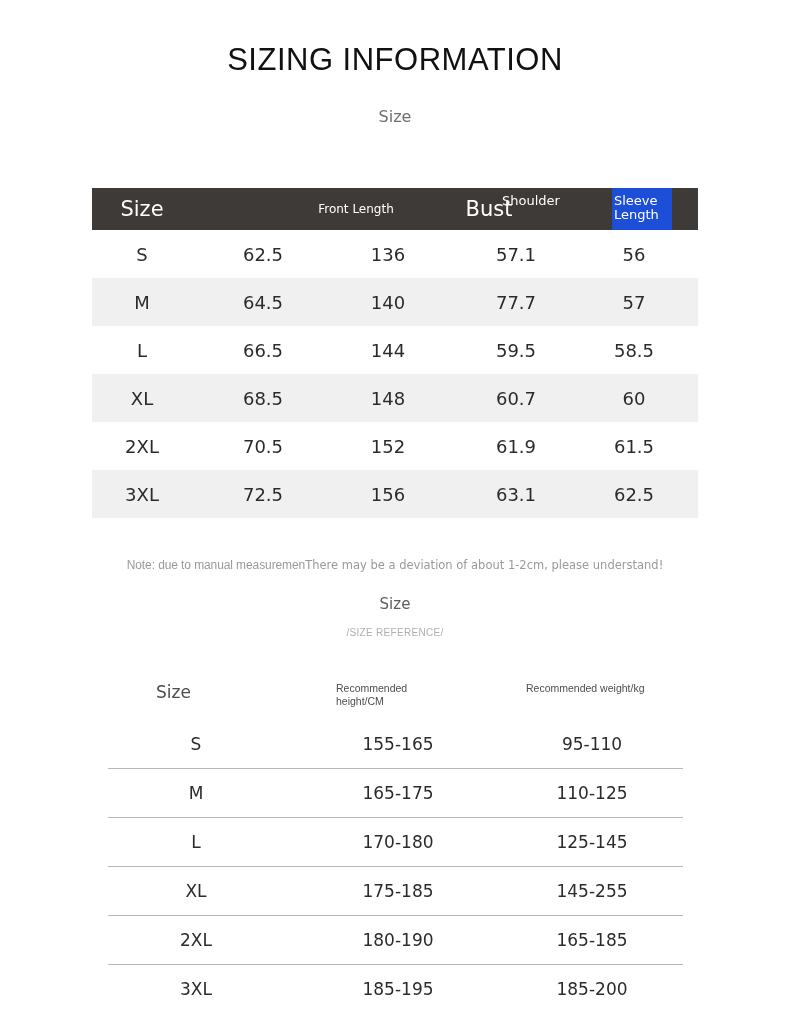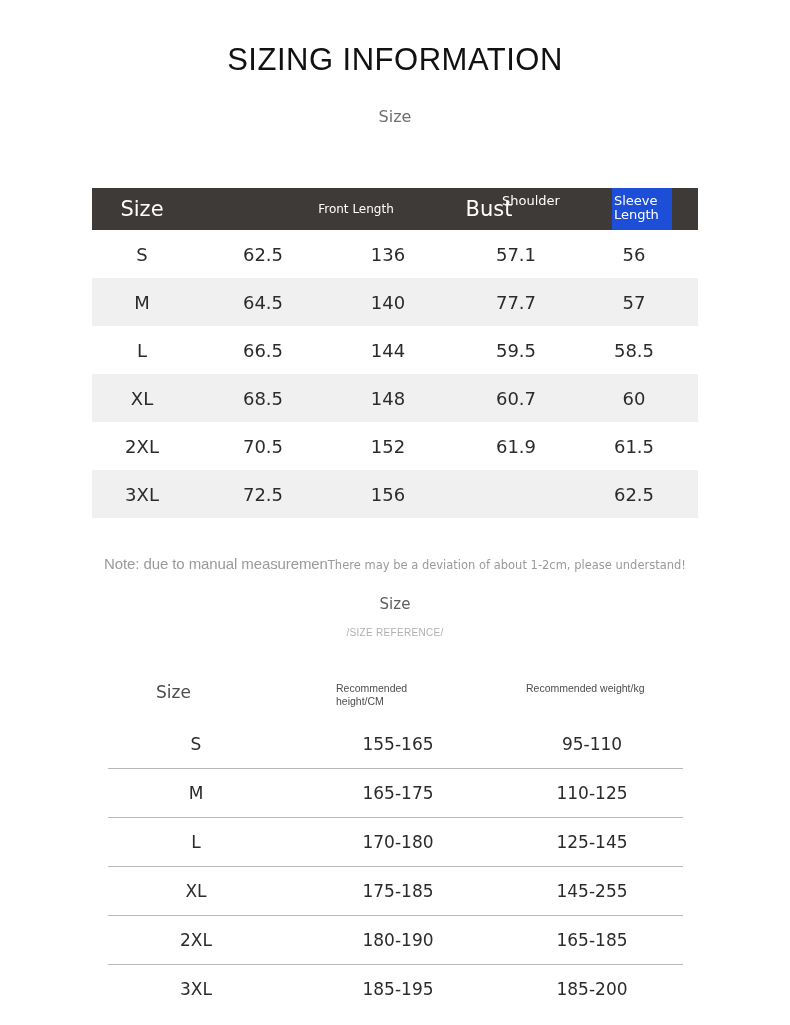--- a/index.html
+++ b/index.html
@@ -118,21 +118,21 @@
   .note-line {
     position: absolute;
     left: 0;
     top: 554px;
     width: 790px;
     text-align: center;
     color: #9a9a9a;
     white-space: nowrap;
   }
   .note-a {
-    font-size: 15px;
+    font-size: 12px;
     font-family: "Liberation Sans", sans-serif;
     letter-spacing: -0.1px;
   }
   .note-b {
     font-size: 11.5px;
     font-family: "DejaVu Sans", sans-serif;
   }
 
   
   .subtitle-size-2 {
@@ -260,20 +260,21 @@
     <div class="cell c-size">2XL</div>
     <div class="cell c-front">70.5</div>
     <div class="cell c-bust">152</div>
     <div class="cell c-should">61.9</div>
     <div class="cell c-sleeve">61.5</div>
   </div>
   <div class="t1-row alt">
     <div class="cell c-size">3XL</div>
     <div class="cell c-front">72.5</div>
     <div class="cell c-bust">156</div>
+    <div class="cell c-should">63.1</div>
     <div class="cell c-sleeve">62.5</div>
   </div>
 </div>
 
 <div class="note-line">
   <span class="note-a">Note: due to manual measuremen</span><span class="note-b">There may be a deviation of about 1-2cm, please understand!</span>
 </div>
 
 <div class="subtitle-size-2">Size</div>
 <div class="size-reference">/SIZE REFERENCE/</div>

